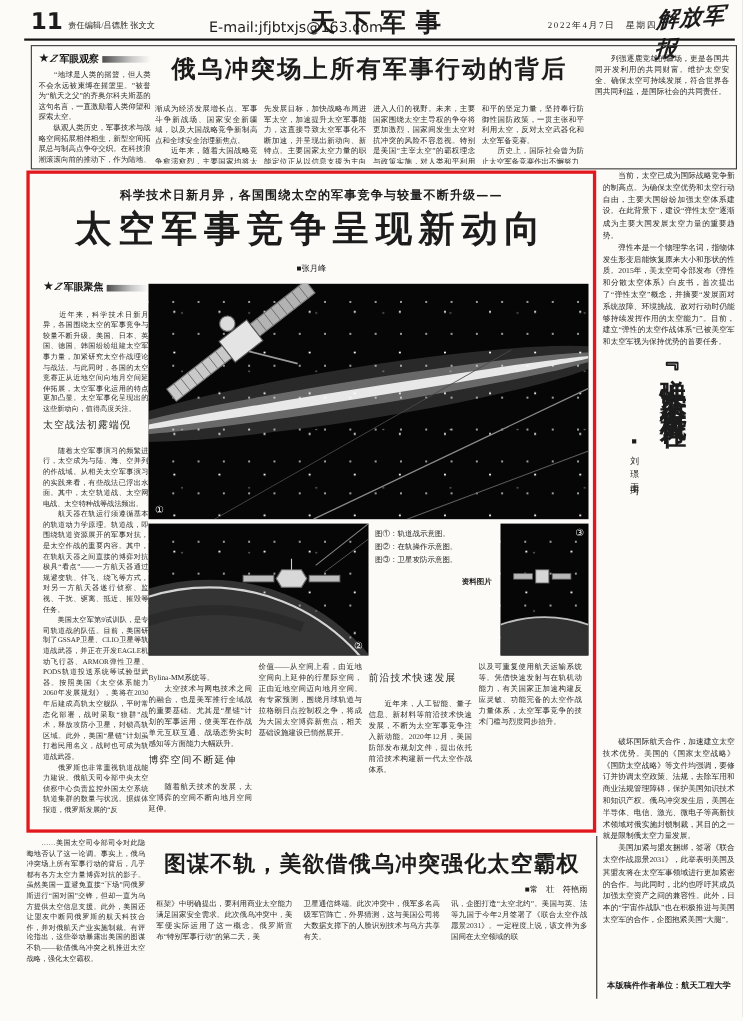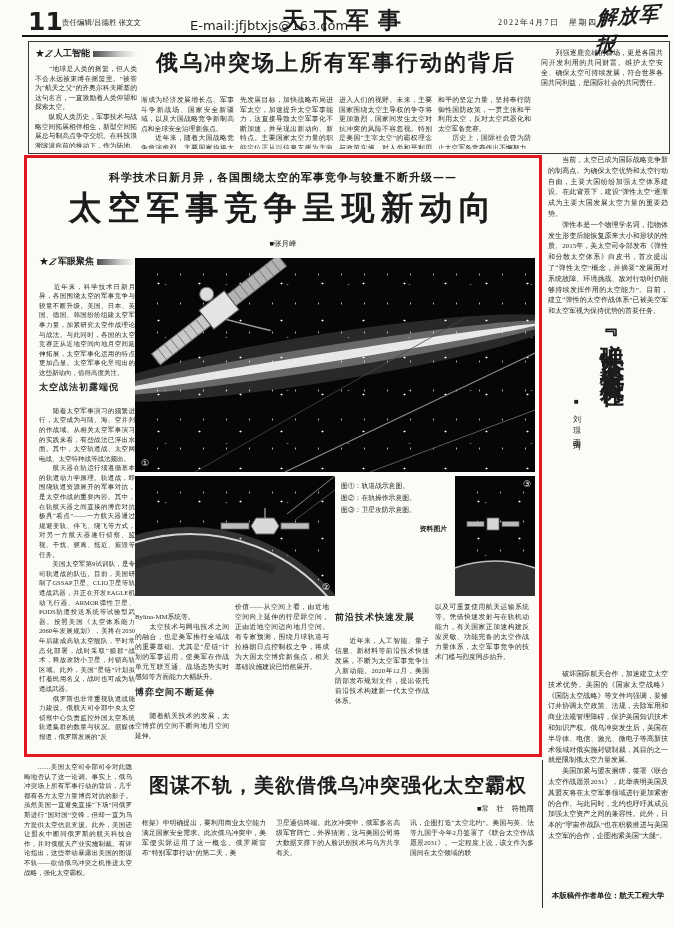--- a/index.html
+++ b/index.html
@@ -3,21 +3,21 @@
 <meta charset="utf-8">
 <style>
   html,body{margin:0;padding:0;background:#d9d9d6;}
   .page{position:relative;width:675px;height:928px;margin:0 auto;background:#fcfbf8;
         font-family:"Liberation Serif","DejaVu Serif",serif;color:#1c1c1c;overflow:hidden;}
   .abs{position:absolute;}
   .sans{font-family:"DejaVu Sans","Liberation Sans",sans-serif;}
   .bt{font-size:6.8px;line-height:9.6px;text-align:justify;white-space:pre-line;overflow:hidden;color:#2a2a2a;}
   .center{text-align:center;}
   
-  .pagenum{left:28px;top:7px;font-size:25px;font-weight:bold;}
+  .pagenum{left:28px;top:7px;font-size:21px;font-weight:bold;}
   .editors{left:62px;top:18px;font-size:7.5px;}
   .email{left:190px;top:18px;font-size:13px;}
   .sectitle{left:282px;top:5px;font-size:23px;font-weight:bold;letter-spacing:9px;}
   .date{left:498px;top:17px;font-size:8px;letter-spacing:1.5px;}
   .masthead{left:596px;top:2px;font-size:20px;font-weight:bold;font-style:italic;
             letter-spacing:1px;transform:rotate(-4deg) skewX(-8deg);}
   .hrule{left:22px;top:35px;width:646px;height:2px;background:#141414;}
   
   .topbox{left:28px;top:41px;width:640px;height:111px;border:1px solid #3a3a3a;}
   .slogo{display:inline-flex;align-items:center;gap:1px;}
@@ -33,21 +33,21 @@
   .topcols{left:112px;top:53px;width:390px;height:54px;display:flex;gap:6px;}
   .topcols .bt{width:93px;height:54px;}
   .topcol5{left:512px;top:6px;width:122px;height:100px;font-size:7px;line-height:10px;}
   
   .redbox{left:24px;top:155px;width:518px;height:602px;border:3px solid #e2181e;box-sizing:border-box;background:#fcfbf8;}
   .kicker{left:0;top:12px;width:100%;font-size:11px;font-weight:bold;letter-spacing:1px;}
   .feathl{left:0;top:28px;width:100%;font-size:33px;font-weight:bold;letter-spacing:6px;}
   .featby{left:0;top:81px;width:100%;font-size:7.5px;}
   .focus-label{left:12px;top:97px;width:96px;}
   .rail{left:12px;top:114px;width:96px;height:478px;font-size:6.5px;line-height:9.6px;}
-  .subhead{font-size:9px;font-weight:bold;letter-spacing:1px;margin:5px 0 4px 0;white-space:nowrap;}
+  .subhead{font-size:9px;font-weight:normal;letter-spacing:1px;margin:5px 0 4px 0;white-space:nowrap;}
   .photo{background-color:#060606;overflow:hidden;
      background-image:radial-gradient(#ffffff 0.7px,transparent 1.3px),
        radial-gradient(rgba(255,255,255,.7) 0.5px,transparent 1px),
        radial-gradient(rgba(255,255,255,.4) 0.6px,transparent 1.2px);
      background-size:41px 37px,23px 29px,61px 53px;background-position:3px 7px,11px 2px,0 0;}
   .starimg{left:108px;top:100px;width:400px;height:214px;}
   .earthimg{left:108px;top:318px;width:200px;height:120px;}
   .smallimg{left:428px;top:318px;width:80px;height:120px;}
   .capblock{left:314px;top:322px;width:106px;height:114px;}
   .capline{font-size:6.8px;line-height:12px;white-space:nowrap;overflow:hidden;}
@@ -87,21 +87,21 @@
   </div>
   <div class="abs masthead">解放军报</div>
   <div class="abs hrule"></div>
 
   <div class="abs topbox">
     <div class="abs obs-label lblrow">
       <span class="slogo">
           <span class="st">★</span>
           <span class="zz">Z</span>
         </span>
-      <span class="lbltxt sans">人工智能</span>
+      <span class="lbltxt sans">军眼观察</span>
       <span class="lgrad"></span>
     </div>
     <div class="abs obs-text bt">　　“地球是人类的摇篮，但人类不会永远被束缚在摇篮里。”被誉为“航天之父”的齐奥尔科夫斯基的这句名言，一直激励着人类仰望和探索太空。
 　　纵观人类历史，军事技术与战略空间拓展相伴相生，新型空间拓展总与制高点争夺交织。在科技浪潮滚滚向前的推动下，作为陆地、海洋、天空之外的“第四空间”，太空已逐渐</div>
     <div class="abs top-headline center sans">俄乌冲突场上所有军事行动的背后</div>
     <div class="abs topcols">
       <div class="bt">渐成为经济发展增长点、军事斗争新战场、国家安全新疆域，以及大国战略竞争新制高点和全球安全治理新焦点。
 　　近年来，随着大国战略竞争愈演愈烈，主要国家均将太空技术作为优</div>
       <div class="bt">先发展目标，加快战略布局进军太空，加速提升太空军事能力，这直接导致太空军事化不断加速，并呈现出新动向、新特点。主要国家太空力量的职能定位正从以信息支援为主向攻防兼备转变</div>
       <div class="bt">进入人们的视野。未来，主要国家围绕太空主导权的争夺将更加激烈，国家间发生太空对抗冲突的风险不容忽视。特别是美国“主宰太空”的霸权理念与政策实施，对人类和平利用太空构成严重威胁</div>

